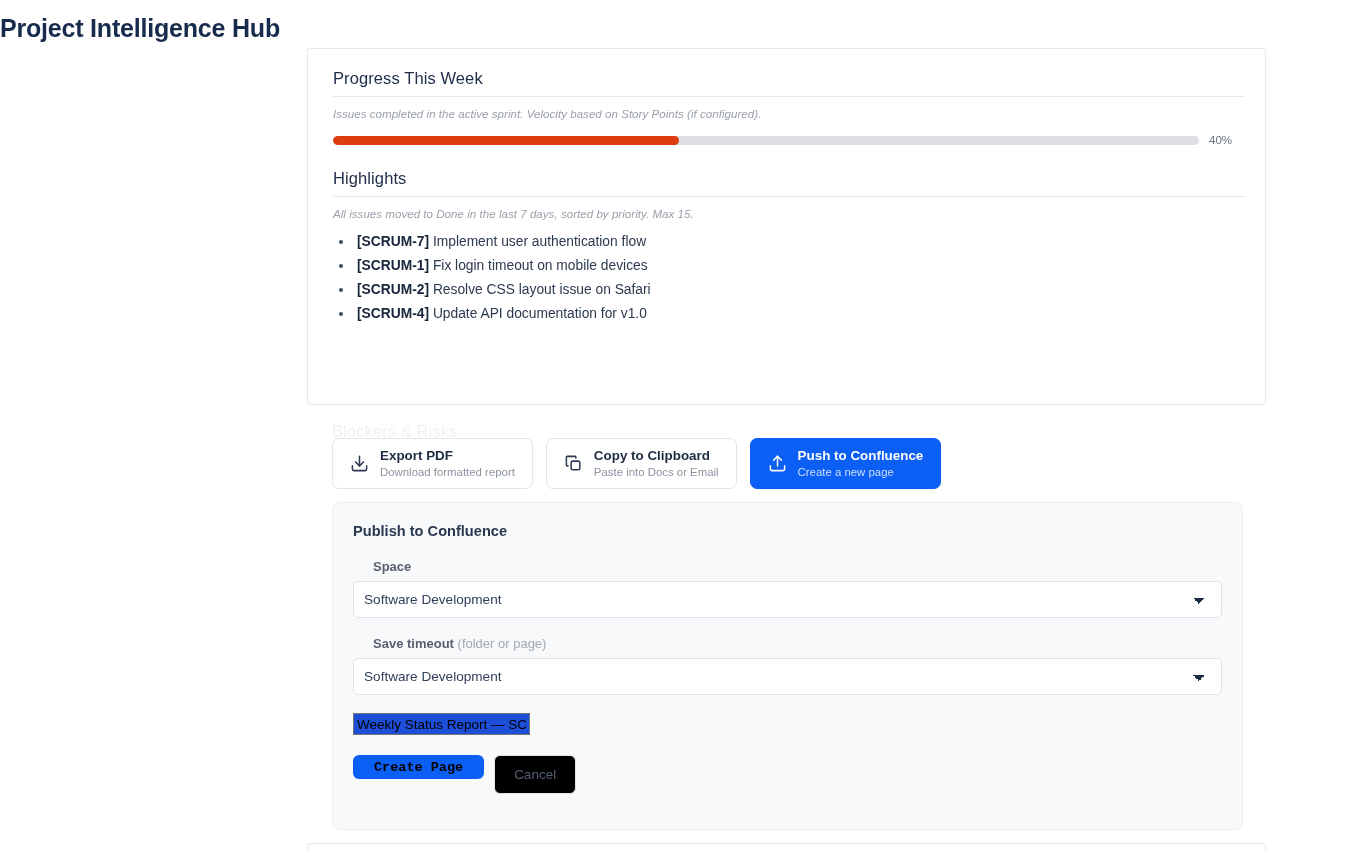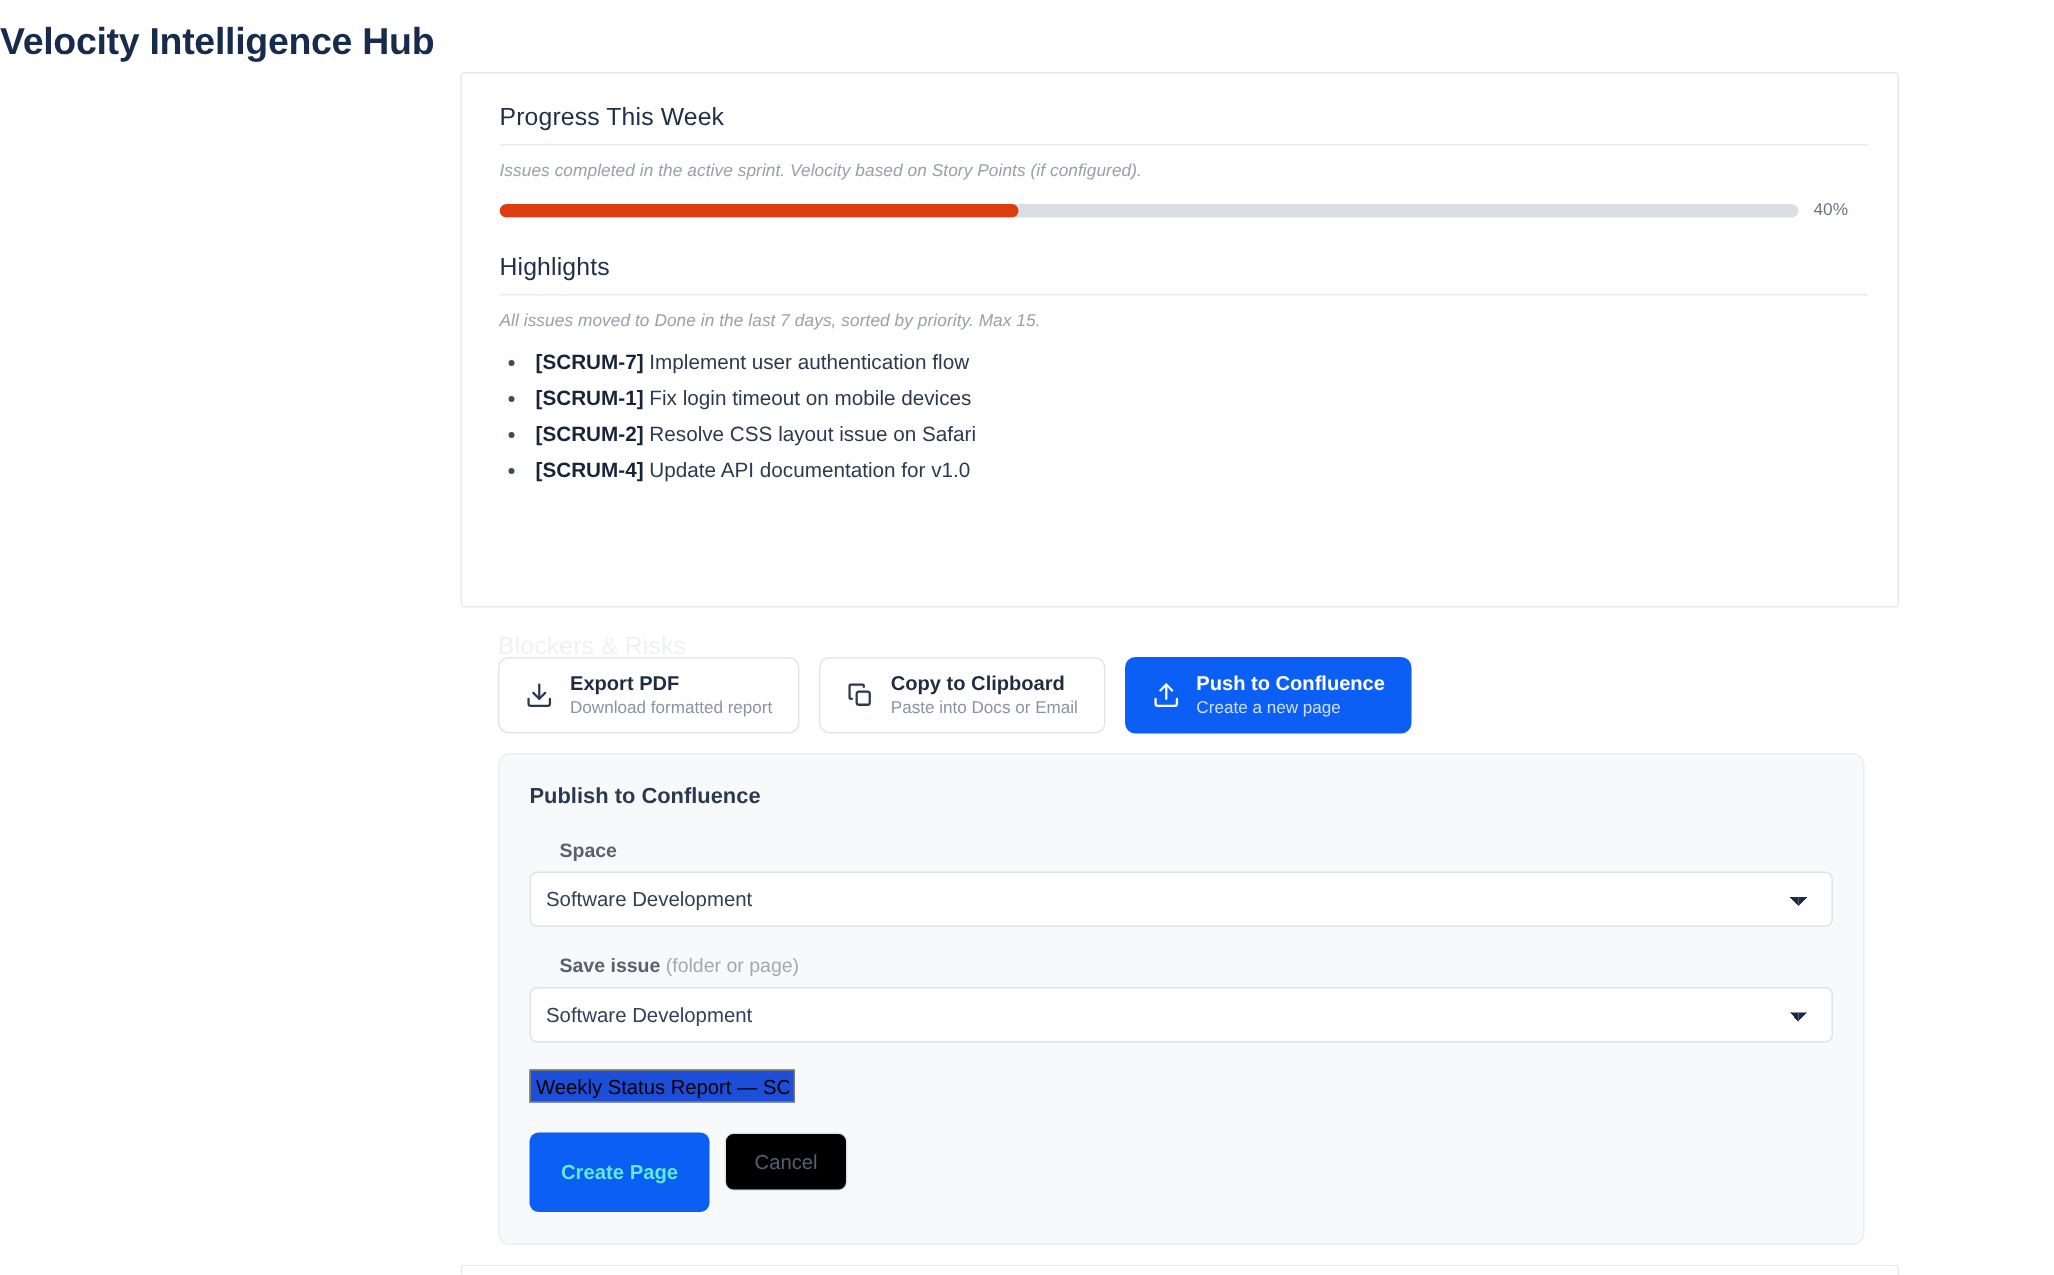--- a/index.html
+++ b/index.html
@@ -200,29 +200,29 @@
     font-family: "Liberation Sans", sans-serif;
     color: #000000;
     background: #1d4ed8;
     border: 1px solid #767676;
     border-radius: 0;
     margin-bottom: 20px;
   }
 
   .pp-buttons { display: flex; gap: 10px; margin-top: 6px; }
   .btn-create {
-    height: 53px;
+    height: 24px;
     padding: 0 21px;
     background: #0c5ff5;
-    color: #5eead4;
+    color: #000000;
     font-size: 13.5px;
     font-weight: bold;
     border: none;
     border-radius: 6px;
-    font-family: Liberation Sans, sans-serif;
+    font-family: Liberation Mono, monospace;
     cursor: pointer;
   }
   .btn-cancel {
     height: 39px;
     padding: 0 19px;
     background: #000000;
     color: #55606f;
     font-size: 13.5px;
     border: 1px solid #e2e4ea;
     border-radius: 6px;
@@ -237,21 +237,21 @@
     width: 959px; height: 20px;
     background: #ffffff;
     border: 1px solid #e7e8ec;
     border-bottom: none;
     border-radius: 3px 3px 0 0;
   }
 </style>
 </head>
 <body>
 
-<div class="page-title">Velocity Intelligence Hub</div>
+<div class="page-title">Project Intelligence Hub</div>
 
 <div class="report-card">
   <div class="report-inner">
 
     <div>
       <div class="sec-title">Progress This Week</div>
       <div class="sec-rule"></div>
       <div class="sec-note">Issues completed in the active sprint. Velocity based on Story Points (if configured).</div>
       <div class="progress-row">
         <div class="progress-track">
@@ -338,21 +338,21 @@
 <div class="publish-panel">
   <div class="pp-inner">
     <div class="pp-title">Publish to Confluence</div>
 
     <div class="pp-label">Space</div>
     <select class="pp-select">
       <option>Software Development</option>
     </select>
 
     <div class="pp-label">
-      <span>Save issue</span>
+      <span>Save timeout</span>
       <span class="muted">(folder or page)</span>
     </div>
     <select class="pp-select">
       <option>Software Development</option>
     </select>
 
     <input class="pp-input" type="text" value="Weekly Status Report — SC" style="">
 
     <div class="pp-buttons">
       <button class="btn-create">Create Page</button>

